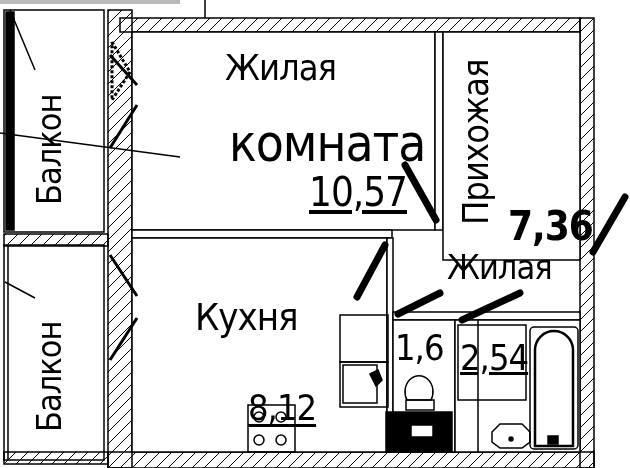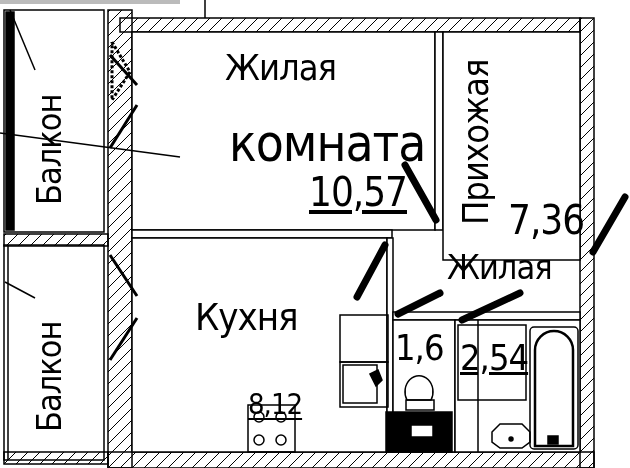--- a/index.html
+++ b/index.html
@@ -109,21 +109,21 @@
 </svg>
 
 <div class="lbl v" style="left:32px; top:205px; font-size:34px;">Балкон</div>
 <div class="lbl v" style="left:32px; top:432px; font-size:34px;">Балкон</div>
 
 <div class="lbl" style="left:225px; top:50px; font-size:36px;">Жилая</div>
 <div class="lbl" style="left:205px; top:118px; font-size:51px;margin-left:24px;">комната</div>
 <div class="lbl area" style="left:300px; top:172px; font-size:40px;margin-left:9px;">10,57</div>
 
 <div class="lbl v" style="left:458px; top:225px; font-size:36px;">Прихожая</div>
-<div class="lbl" style="left:508px; top:200px; font-size:40px;">7,36</div>
+<div class="lbl" style="left:508px; top:206px; font-size:40px;font-weight:bold;">7,36</div>
 
 <div class="lbl" style="left:195px; top:298px; font-size:38px;text-align:right;">Кухня</div>
-<div class="lbl area" style="left:248px; top:390px; font-size:29px;">8,12</div>
+<div class="lbl area" style="left:248px; top:390px; font-size:36px;">8,12</div>
 
 <div class="lbl" style="left:447px; top:250px; font-size:34px;">Жилая</div>
 <div class="lbl" style="left:460px; top:340px; font-size:36px;text-decoration:underline;">2,54</div>
 
 <div class="lbl" style="left:395px; top:330px; font-size:36px;">1,6</div>
 
 </body></html>

